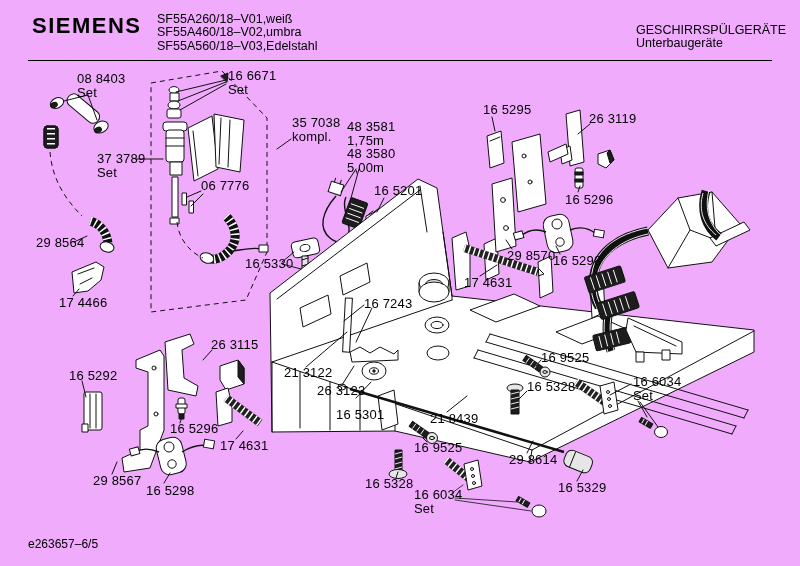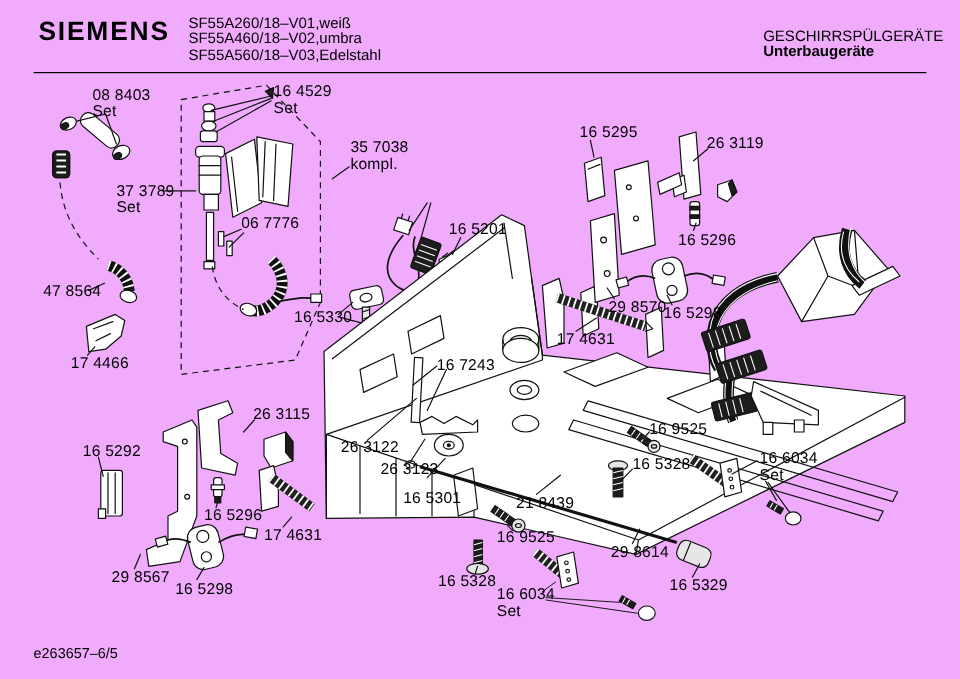--- a/index.html
+++ b/index.html
@@ -1,21 +1,21 @@
 <!DOCTYPE html>
 <html><head>
 <meta charset="utf-8">
 <style>
   html,body{margin:0;padding:0;background:#fff;}
   .page{position:relative;width:800px;height:566px;background:#f0abfc;overflow:hidden;
         font-family:"Liberation Sans",sans-serif;color:#000;}
   .brand{position:absolute;left:32px;top:13px;font-size:22px;font-weight:bold;letter-spacing:1.5px;}
   .models{position:absolute;left:157px;top:13px;font-size:12.5px;line-height:13.4px;white-space:pre-line;}
   .cat{position:absolute;left:636px;top:13px;font-size:12.5px;line-height:13.4px;margin-top:11px;}
-  .cat .sub{font-weight:bold;}
+  .cat .sub{font-weight:normal;}
   .rule{position:absolute;left:28px;top:60px;width:744px;border-top:1.6px solid #000;}
   .footer{position:absolute;left:28px;top:537px;font-size:12px;text-align:center;}
   .plabel{position:absolute;font-size:13px;line-height:13.5px;white-space:pre-line;letter-spacing:0.2px;}
   svg{position:absolute;left:0;top:0;}
   .ln{stroke:#111;stroke-width:1;fill:none;stroke-linejoin:round;stroke-linecap:round;}
   .wh{fill:#fff;stroke:#111;stroke-width:1;stroke-linejoin:round;}
   .gr{fill:#e6e6e6;stroke:#111;stroke-width:1;stroke-linejoin:round;}
   .dk{fill:#1d1d1d;stroke:#111;stroke-width:1;stroke-linejoin:round;}
   .dash{stroke:#111;stroke-width:1;fill:none;stroke-dasharray:5 4;}
   .band{stroke:#222;stroke-width:8;fill:none;stroke-linecap:butt;}
@@ -376,42 +376,46 @@
       <path d="M112,474 L117,462"></path>
       <path d="M396,478 L398,472"></path>
       <path d="M164,483 L170,473"></path>
       <path d="M577,481 L583,470"></path>
       <path class="thin" d="M452,493 L463,485 M455,498 L517,502 M455,500 L531,511"></path>
     </g>
   </svg>
 
   <div class="plabel" style="left:77px;top:72px">08 8403
 Set</div>
-  <div class="plabel" style="left:228px;top:69px">16 4529
+  <div class="plabel" style="left:228px;top:69px">16 6671
 Set</div>
   <div class="plabel" style="left:292px;top:116px">35 7038
 kompl.</div>
+  <div class="plabel" style="left:347px;top:120px">48 3581
+1,75m
+48 3580
+5,00m</div>
   <div class="plabel" style="left:483px;top:103px">16 5295</div>
   <div class="plabel" style="left:589px;top:112px">26 3119</div>
   <div class="plabel" style="left:97px;top:152px">37 3789
 Set</div>
   <div class="plabel" style="left:201px;top:179px">06 7776</div>
   <div class="plabel" style="left:374px;top:184px">16 5201</div>
   <div class="plabel" style="left:565px;top:193px">16 5296</div>
-  <div class="plabel" style="left:36px;top:236px">47 8564</div>
+  <div class="plabel" style="left:36px;top:236px">29 8564</div>
   <div class="plabel" style="left:245px;top:257px">16 5330</div>
   <div class="plabel" style="left:507px;top:249px">29 8570</div>
   <div class="plabel" style="left:553px;top:254px">16 5298</div>
   <div class="plabel" style="left:464px;top:276px">17 4631</div>
   <div class="plabel" style="left:59px;top:296px">17 4466</div>
   <div class="plabel" style="left:364px;top:297px">16 7243</div>
   <div class="plabel" style="left:211px;top:338px">26 3115</div>
   <div class="plabel" style="left:541px;top:351px">16 9525</div>
   <div class="plabel" style="left:69px;top:369px">16 5292</div>
-  <div class="plabel" style="left:284px;top:366px">26 3122</div>
+  <div class="plabel" style="left:284px;top:366px">21 3122</div>
   <div class="plabel" style="left:633px;top:375px">16 6034
 Set</div>
   <div class="plabel" style="left:527px;top:380px">16 5328</div>
   <div class="plabel" style="left:317px;top:384px">26 3123</div>
   <div class="plabel" style="left:336px;top:408px">16 5301</div>
   <div class="plabel" style="left:430px;top:412px">21 8439</div>
   <div class="plabel" style="left:170px;top:422px">16 5296</div>
   <div class="plabel" style="left:220px;top:439px">17 4631</div>
   <div class="plabel" style="left:414px;top:441px">16 9525</div>
   <div class="plabel" style="left:509px;top:453px">29 8614</div>

